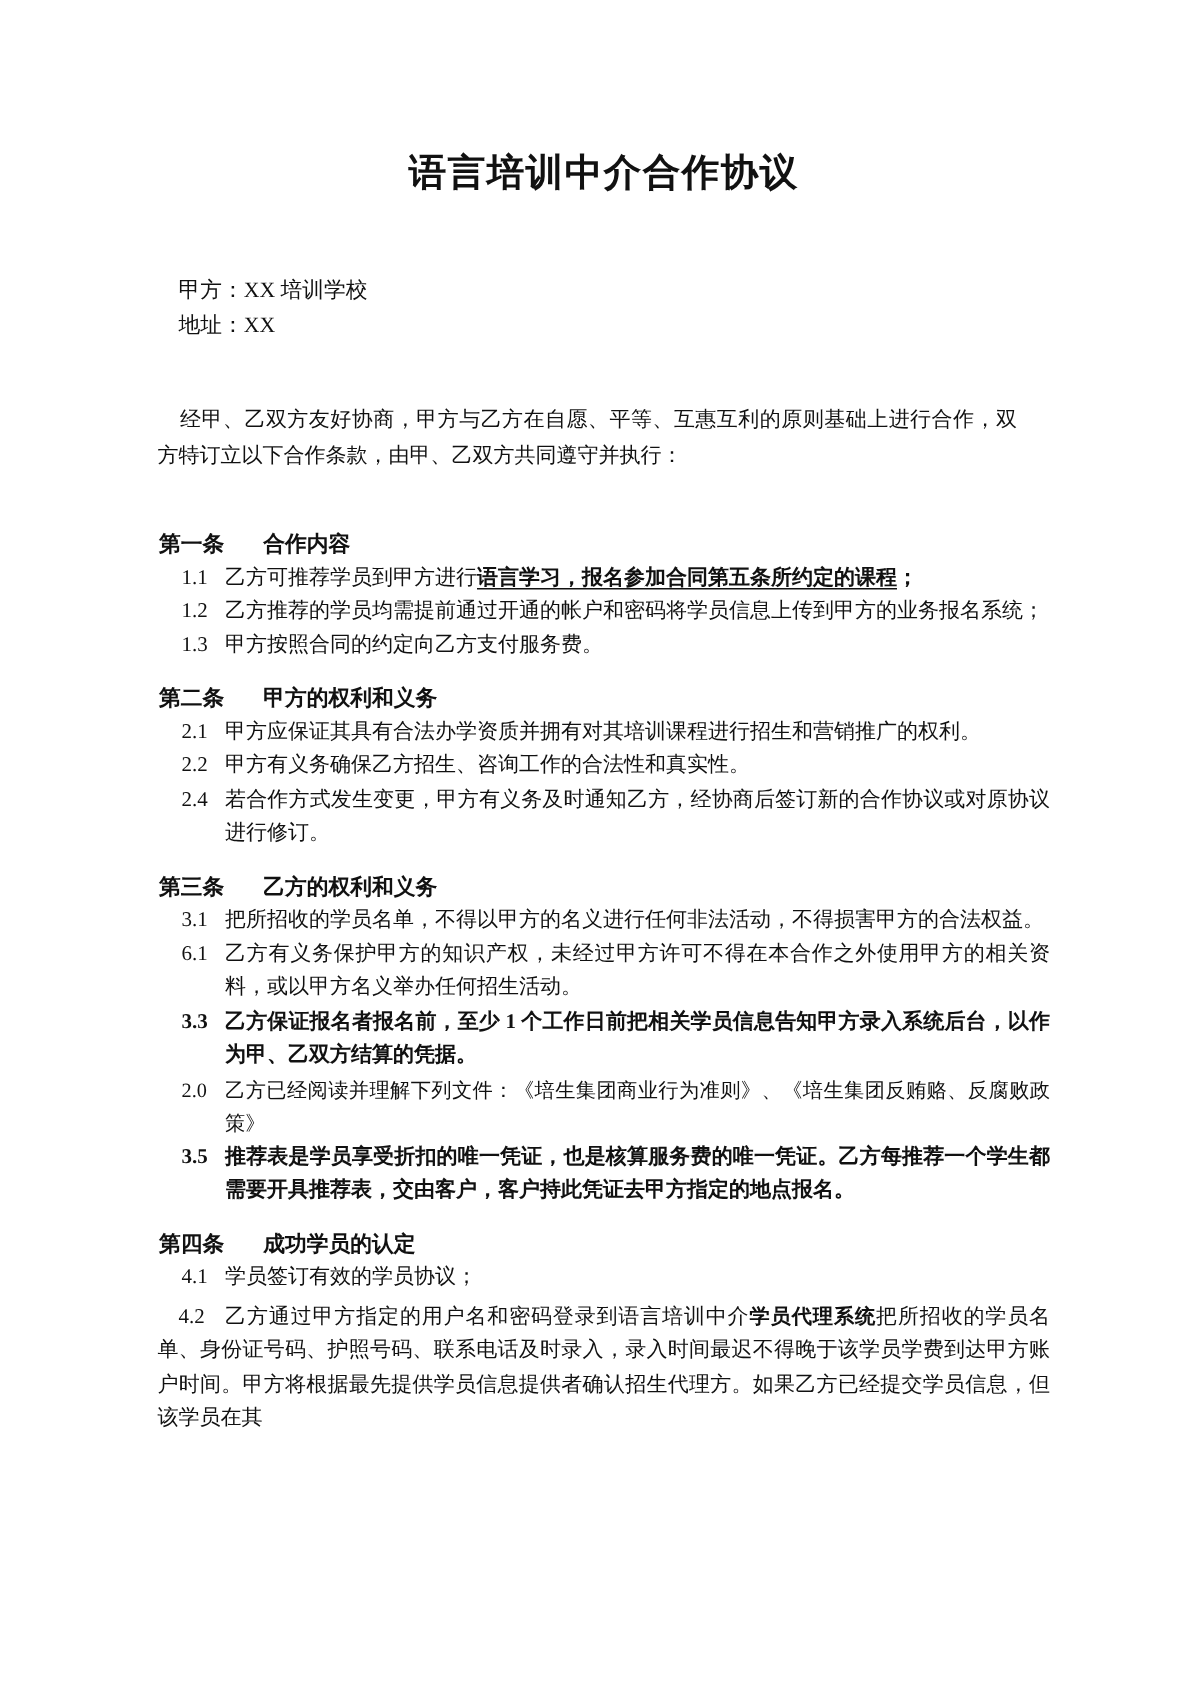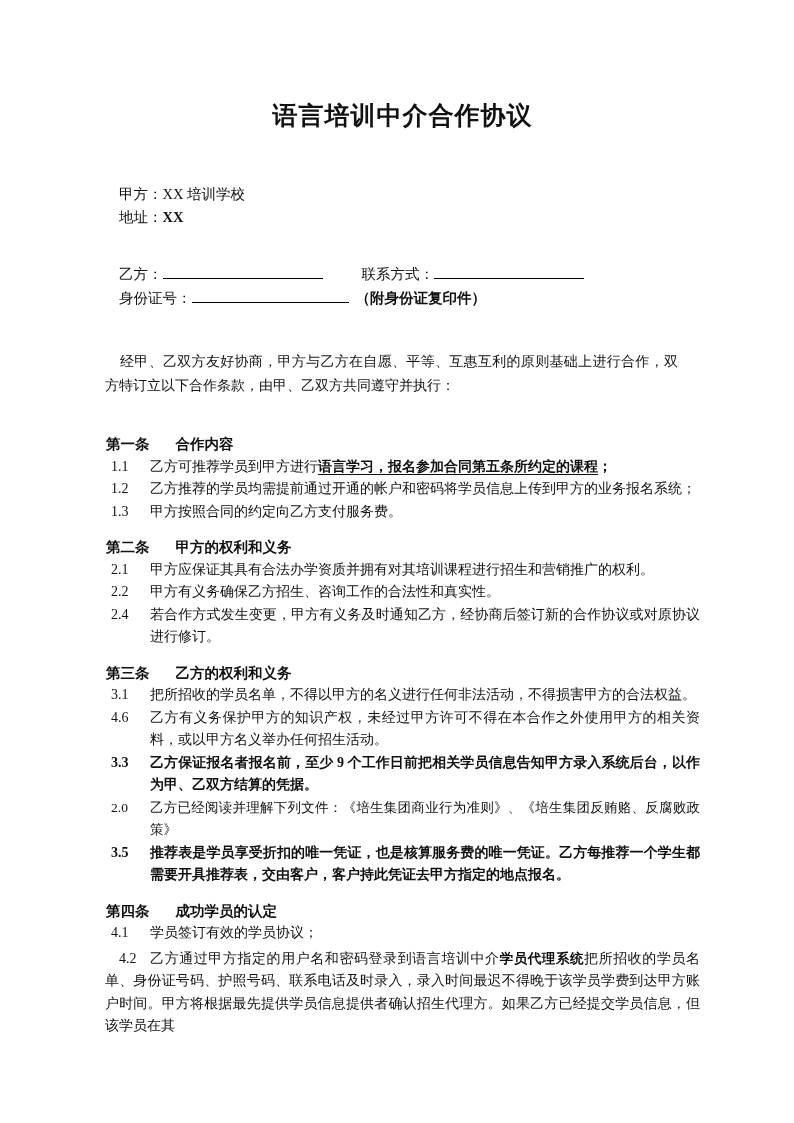--- a/index.html
+++ b/index.html
@@ -31,21 +31,21 @@
     display:inline-block;
     border-bottom:1px solid #000;
     height:16px;
     vertical-align:baseline;
   }
   .w160{width:160px;}
   .w150{width:150px;}
   .w157{width:157px;}
   .ml39{margin-left:39px;}
   .ml7{margin-left:7px;}
-  .bold{font-weight:bold;text-align:center;}
+  .bold{font-weight:normal;text-align:center;}
   .intro{
     margin:40px 0 0 0;
     font-size:14px;
     line-height:24px;
     text-indent:15px;
     text-align:justify;
     padding-right:22px;
   }
   .sec-head{
     margin:13px 0 0 1px;
@@ -57,21 +57,21 @@
   .sec-num{margin-right:26px;}
   .item{
     position:relative;
     padding-left:45px;
     font-size:14px;
     line-height:22.5px;
     text-align:justify;
   }
   .item .num{
     position:absolute;
-    left:6px;top:0;
+    left:16px;top:0;
   }
   .item.bold-item .num,.item.bold-item .txt{font-weight:bold;}
   .item.tight{font-size:13.5px;}
   .flow-item{
     font-size:14px;
     line-height:22.5px;
     text-indent:14px;
     text-align:justify;
     margin-top:3px;
   }
@@ -89,28 +89,20 @@
 
   <div class="party-a">
     <div class="row">
       <span>甲方：</span><span>XX 培训学校</span>
     </div>
     <div class="row">
       <span>地址：</span><span class="bold">XX</span>
     </div>
   </div>
 
-  <div class="party-b">
-    <div class="fill-row">
-      <span>乙方：</span><span class="blank w160"></span><span class="ml39">联系方式：</span><span class="blank w150"></span>
-    </div>
-    <div class="fill-row">
-      <span>身份证号：</span><span class="blank w157"></span><span class="bold ml7">（附身份证复印件）</span>
-    </div>
-  </div>
 
   <p class="intro">经甲、乙双方友好协商，甲方与乙方在自愿、平等、互惠互利的原则基础上进行合作，双方特订立以下合作条款，由甲、乙双方共同遵守并执行：</p>
 
   <div class="sections">
 
     <div class="section first">
       <div class="sec-head">
         <span class="sec-num">第一条</span><span class="sec-title">合作内容</span>
       </div>
       <div class="item">
@@ -147,26 +139,26 @@
 
     <div class="section">
       <div class="sec-head">
         <span class="sec-num">第三条</span><span class="sec-title">乙方的权利和义务</span>
       </div>
       <div class="item">
         <span class="num">3.1</span>
         <span class="txt">把所招收的学员名单，不得以甲方的名义进行任何非法活动，不得损害甲方的合法权益。</span>
       </div>
       <div class="item">
-        <span class="num">4.6</span>
+        <span class="num">6.1</span>
         <span class="txt">乙方有义务保护甲方的知识产权，未经过甲方许可不得在本合作之外使用甲方的相关资料，或以甲方名义举办任何招生活动。</span>
       </div>
       <div class="item bold-item">
         <span class="num">3.3</span>
-        <span class="txt">乙方保证报名者报名前，至少 9 个工作日前把相关学员信息告知甲方录入系统后台，以作为甲、乙双方结算的凭据。</span>
+        <span class="txt">乙方保证报名者报名前，至少 1 个工作日前把相关学员信息告知甲方录入系统后台，以作为甲、乙双方结算的凭据。</span>
       </div>
       <div class="item tight">
         <span class="num">2.0</span>
         <span class="txt">乙方已经阅读并理解下列文件：《培生集团商业行为准则》、《培生集团反贿赂、反腐败政策》</span>
       </div>
       <div class="item bold-item">
         <span class="num">3.5</span>
         <span class="txt">推荐表是学员享受折扣的唯一凭证，也是核算服务费的唯一凭证。乙方每推荐一个学生都需要开具推荐表，交由客户，客户持此凭证去甲方指定的地点报名。</span>
       </div>
     </div>

